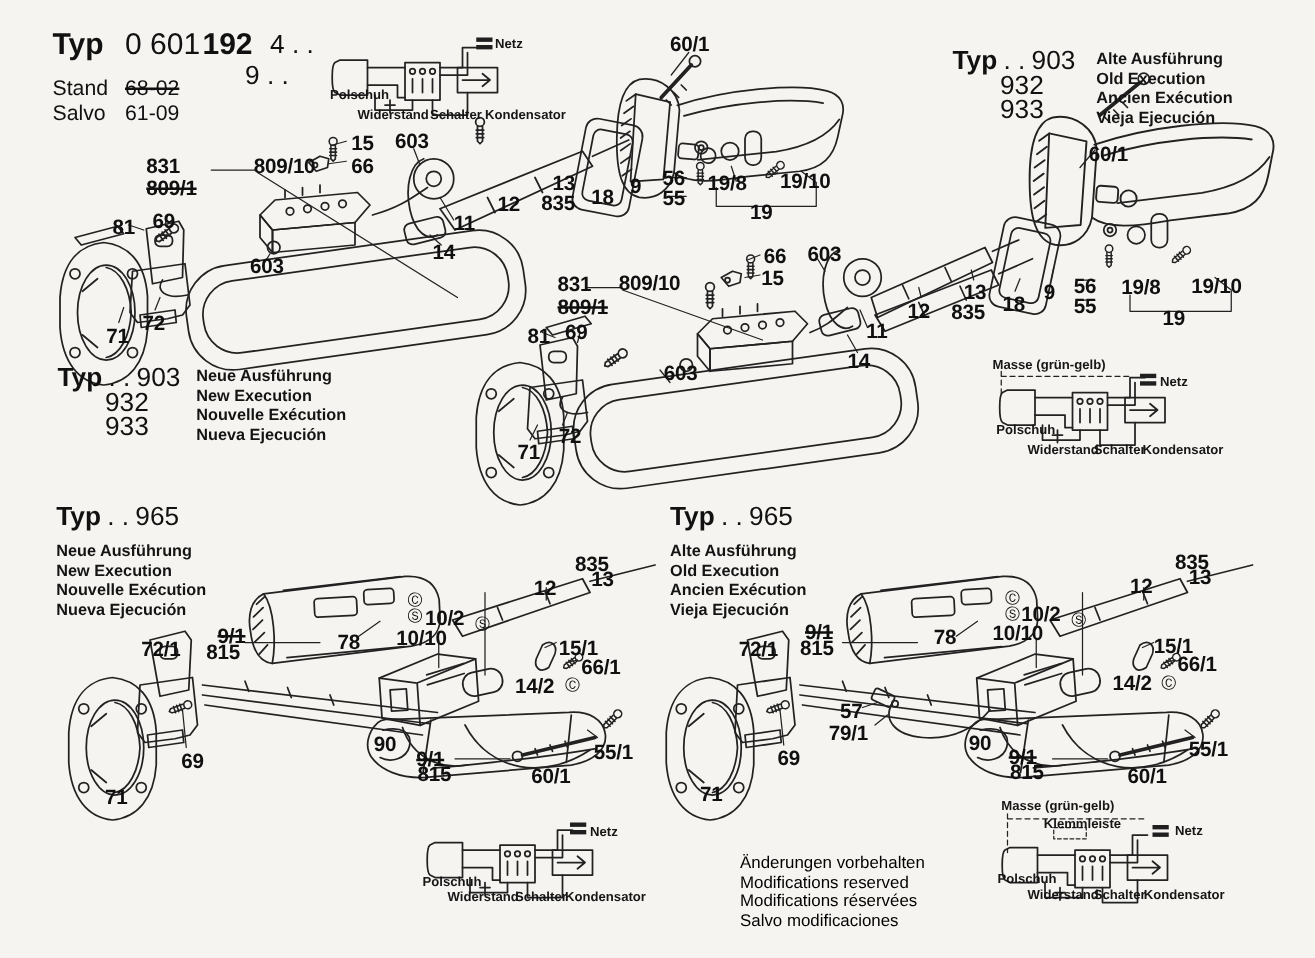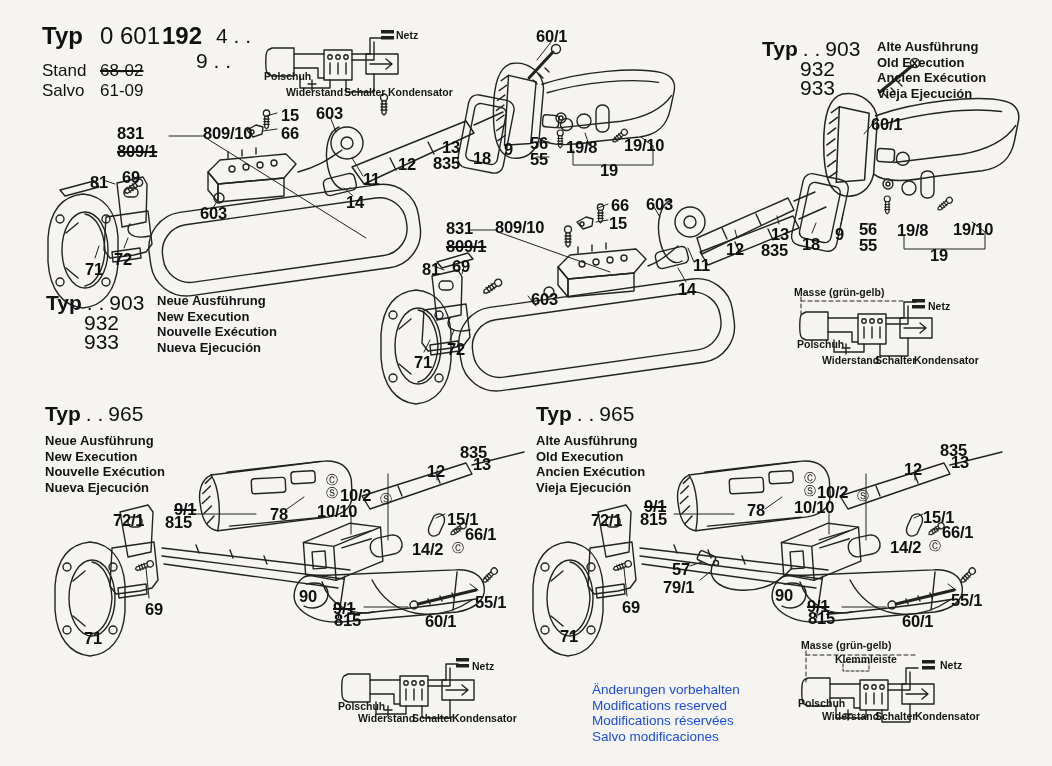--- a/index.html
+++ b/index.html
@@ -18,21 +18,21 @@
   .strike{text-decoration:line-through;text-decoration-thickness:2px}
   .tt1{font:700 24px "Liberation Sans",sans-serif}
   .tt1n{font:400 24px "Liberation Sans",sans-serif}
   .tt1b{font:700 24px "Liberation Sans",sans-serif}
   .tt2{font:400 21px "Liberation Sans",sans-serif}
   .tt3{font:400 17px "Liberation Sans",sans-serif}
   .v-typ{font:700 21px "Liberation Sans",sans-serif}
   .v-dots{font:400 21px "Liberation Sans",sans-serif;margin:0 5px}
   .v-num,.v-model{font:400 21px "Liberation Sans",sans-serif}
   .v-exec div{font:700 13px "Liberation Sans",sans-serif;line-height:15.5px;color:#141414}
-  .disc div{font:400 13.5px "Liberation Sans",sans-serif;line-height:15.5px;color:#1d4ed8}
+  .disc div{font:400 13.5px "Liberation Sans",sans-serif;line-height:15.5px;color:#000000}
 </style>
 </head>
 <body>
 
 <div id="stage">
 
 <svg id="art" width="1052" height="766" viewBox="0 0 1052 766">
   <defs>
     <g id="p-stator">
       <path d="M38,2 C58,4 71,18 73,45 L73,72 C71,99 58,114 38,116 C18,114 5,98 3,70 L3,46 C5,18 18,4 38,2 Z"></path>

